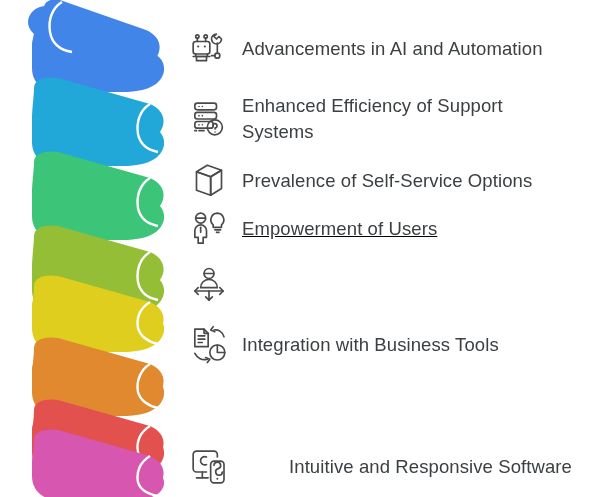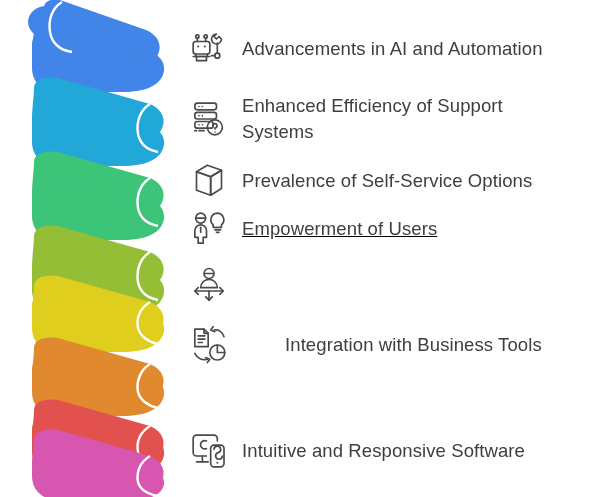--- a/index.html
+++ b/index.html
@@ -77,23 +77,23 @@
     font-family: "Liberation Sans", sans-serif;
     white-space: pre-line;
   }
 
   
   #row-0 { top: 24px;  height: 50px; }
   #row-1 { top: 88px;  height: 62px; }
   #row-2 { top: 156px; height: 50px; }
   #row-3 { top: 203px; height: 52px; text-decoration: underline; }
   #row-4 { top: 259px; height: 54px; }
-  #row-5 { top: 318px; height: 54px; gap: 43px; }
+  #row-5 { top: 318px; height: 54px; }
   #row-6 { top: 377px; height: 54px; }
-  #row-7 { top: 424px; height: 54px; }
+  #row-7 { top: 440px; height: 54px; gap: 47px; }
 </style>
 </head>
 <body>
 
 <div id="infographic">
 
   <div id="spiral-graphic">
     <svg viewBox="0 0 182 497" xmlns="http://www.w3.org/2000/svg" aria-hidden="true">
       <defs>
 

